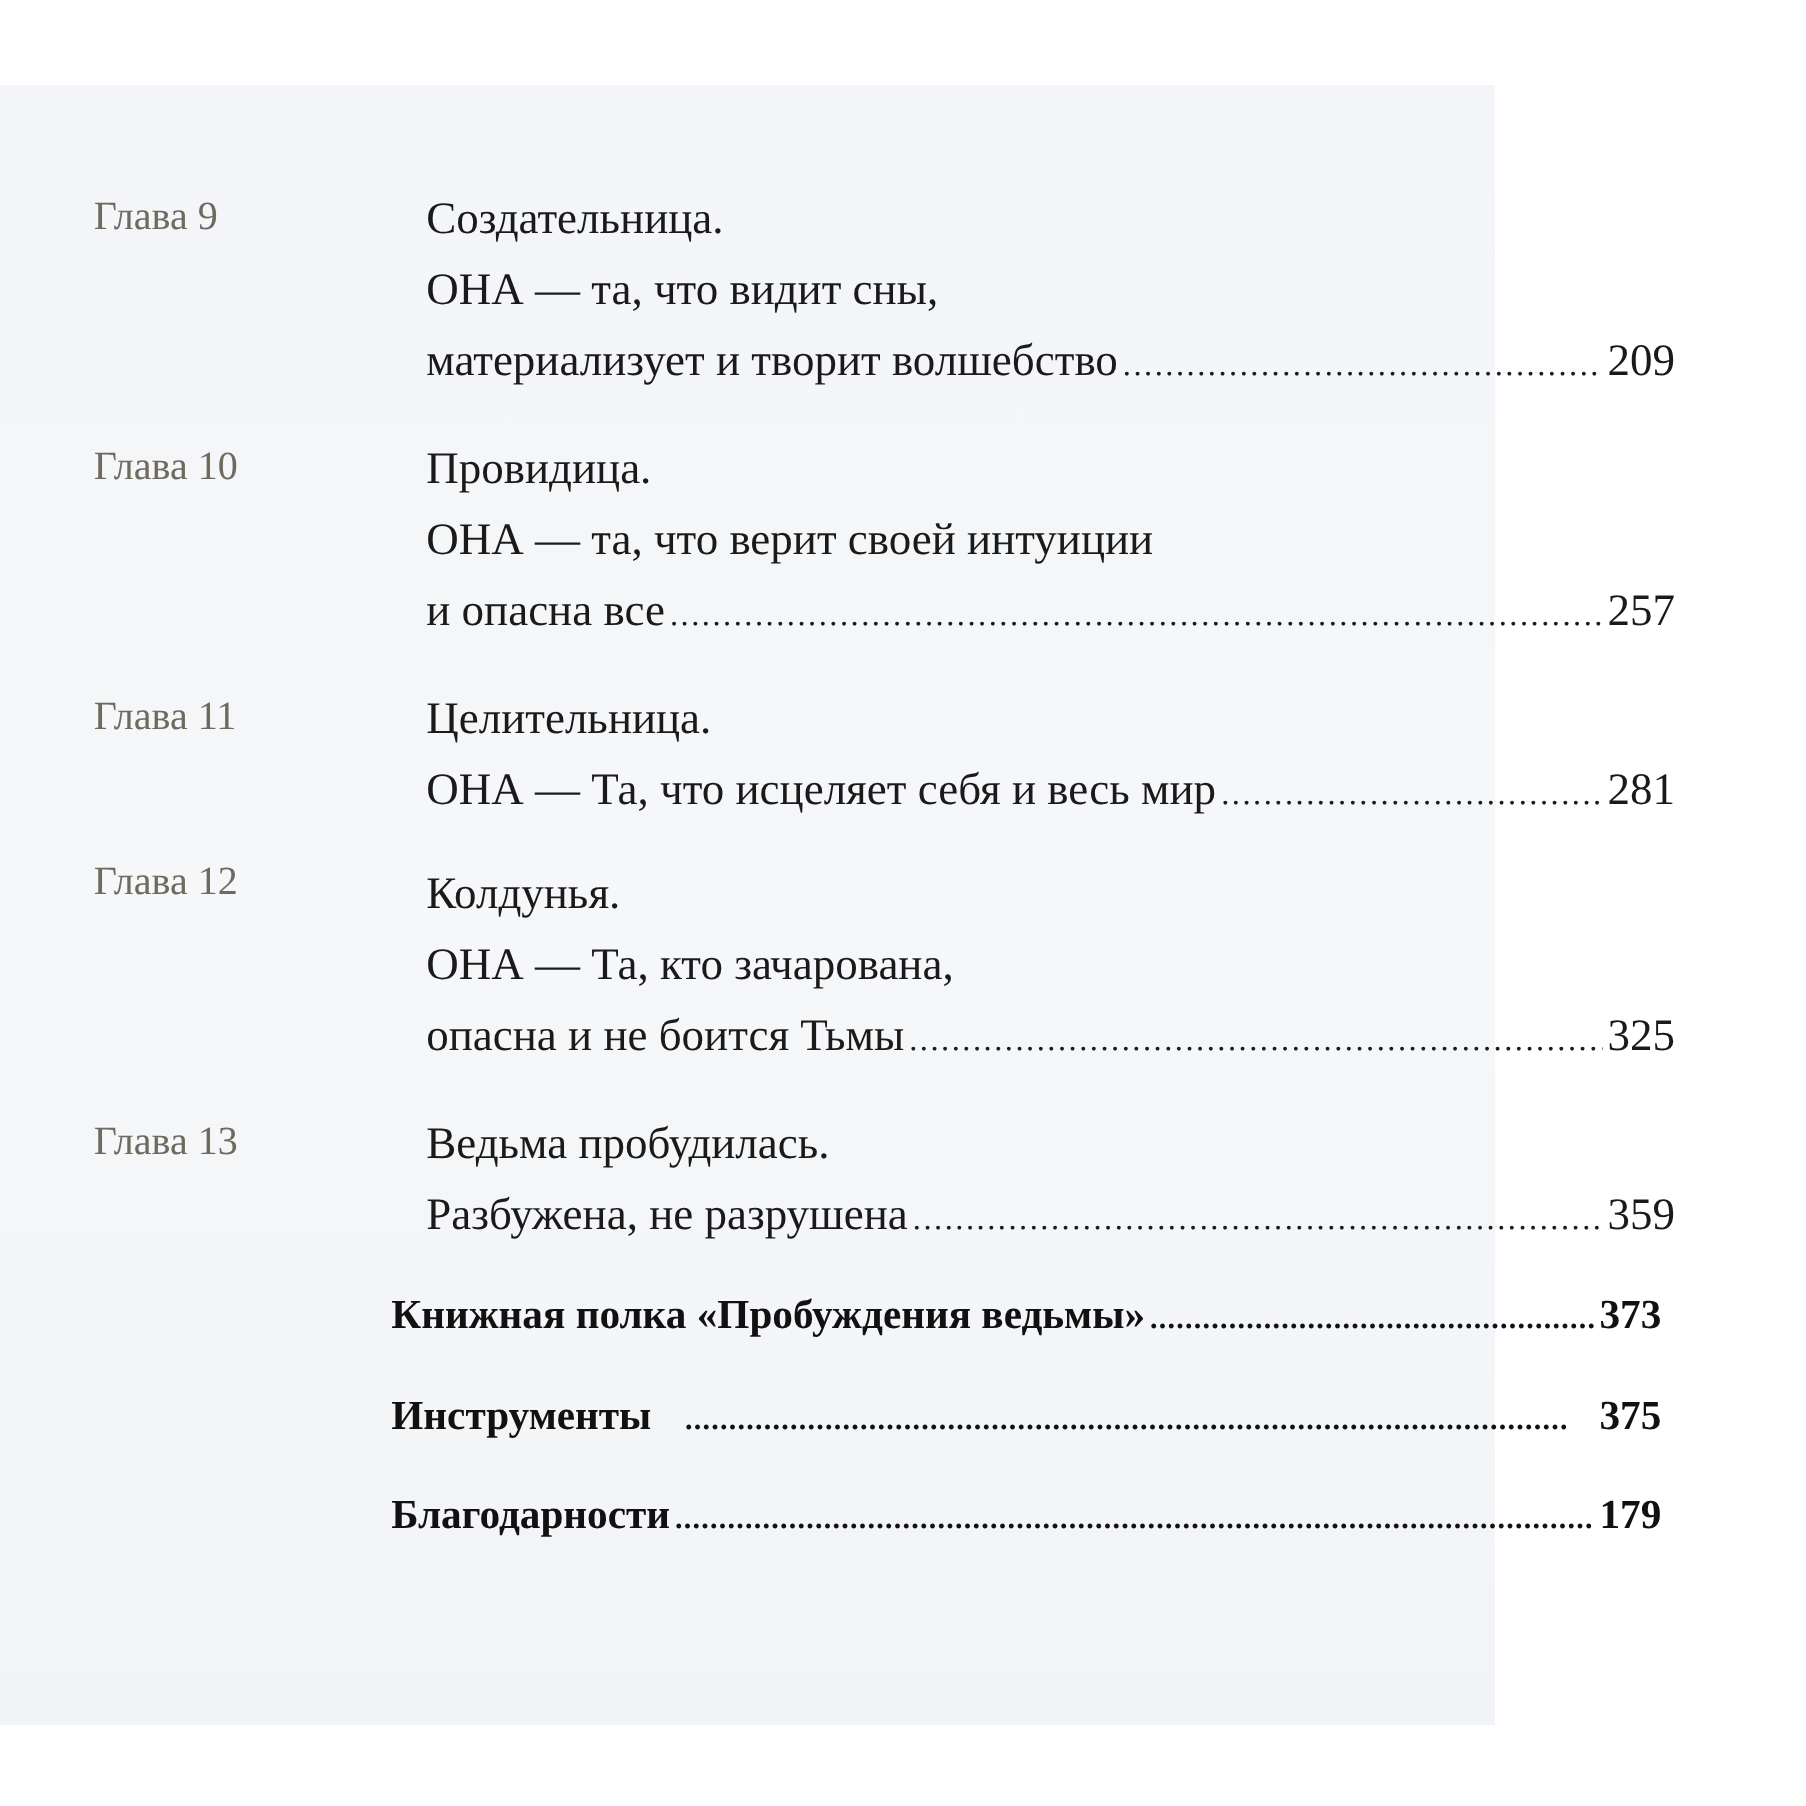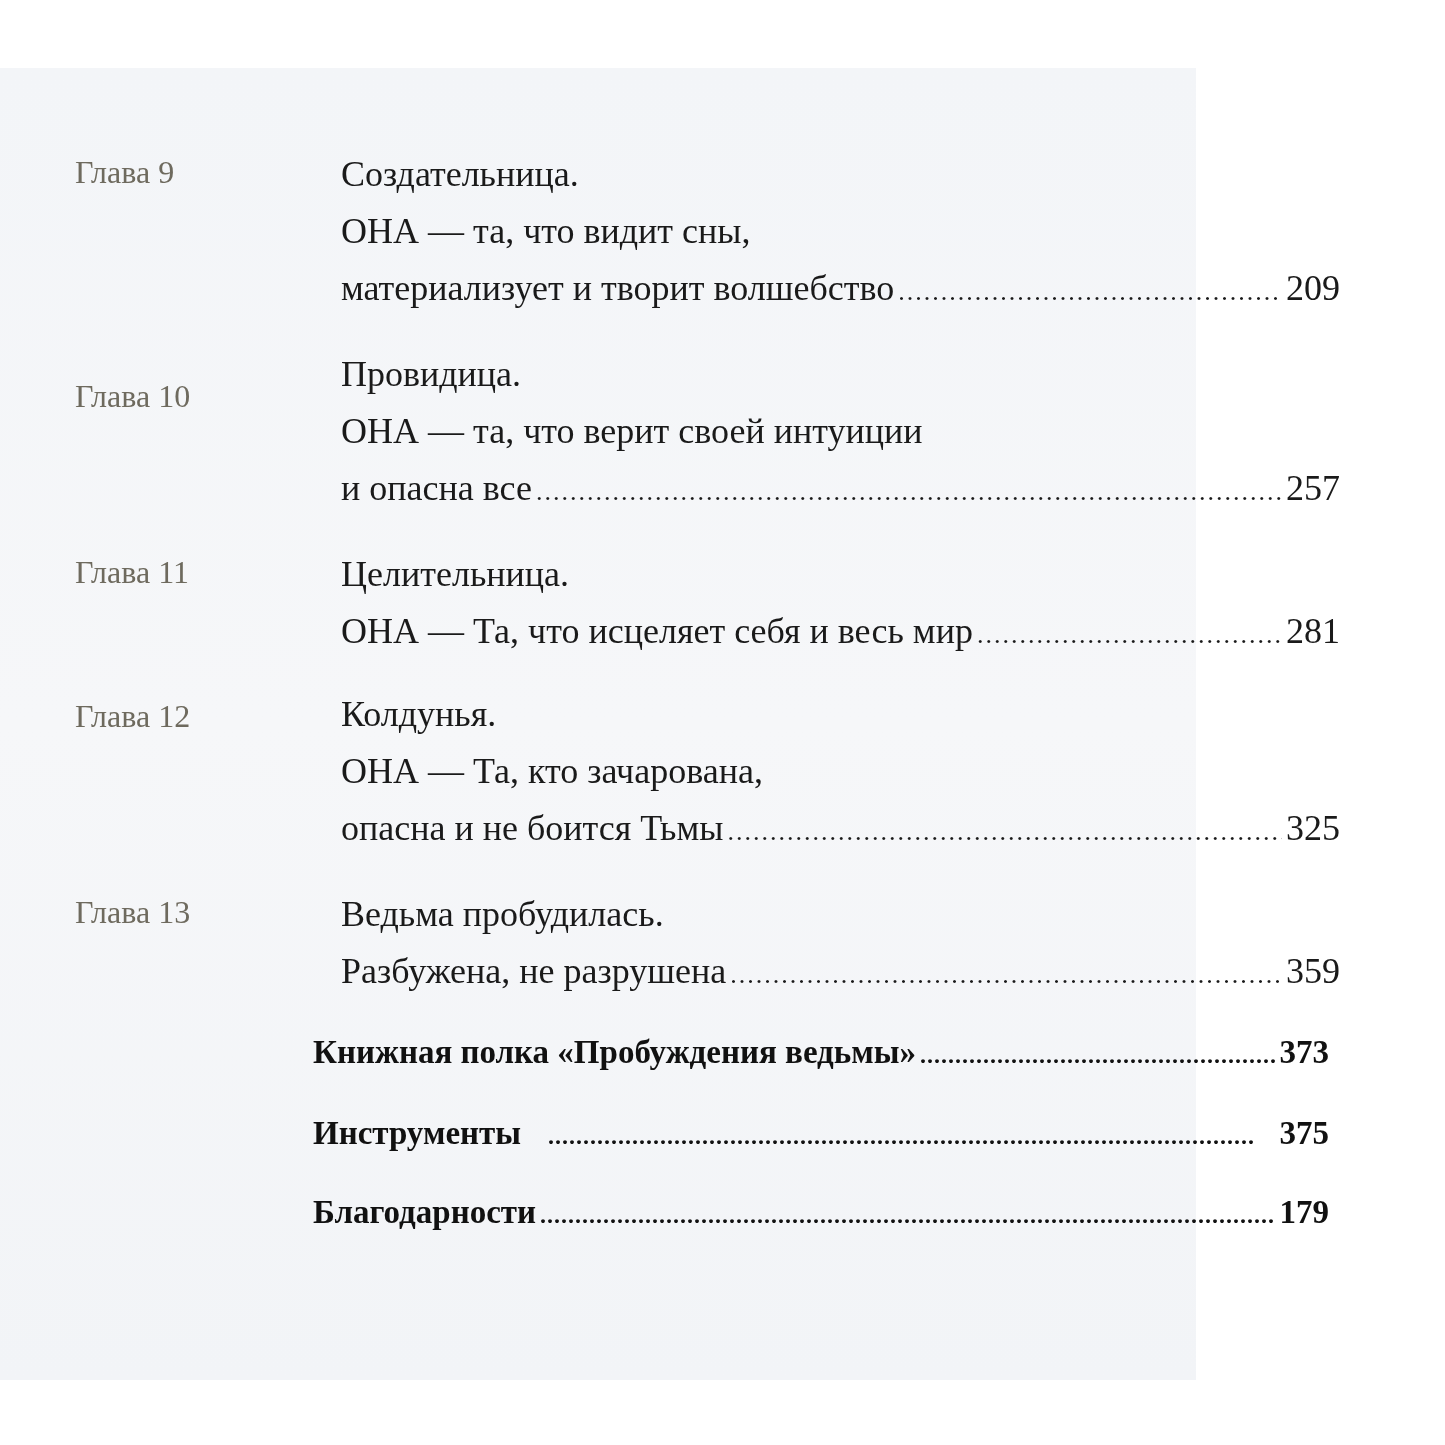--- a/index.html
+++ b/index.html
@@ -50,21 +50,21 @@
       <span class="line">ОНА — та, что видит сны,</span>
       <span class="leader">
         <span class="txt">материализует и творит волшебство</span>
         <span class="dots"></span>
         <span class="pg">209</span>
       </span>
     </div>
   </div>
 
   <div class="chapter" style="top:278px;">
-    <div class="ch-label" style="top:8px;margin-top:24px;">Глава 10</div>
+    <div class="ch-label" style="top:8px;">Глава 10</div>
     <div class="ch-body">
       <span class="line">Провидица.</span>
       <span class="line">ОНА — та, что верит своей интуиции</span>
       <span class="leader">
         <span class="txt">и опасна все</span>
         <span class="dots"></span>
         <span class="pg">257</span>
       </span>
     </div>
   </div>
@@ -75,21 +75,21 @@
       <span class="line">Целительница.</span>
       <span class="leader">
         <span class="txt">ОНА — Та, что исцеляет себя и весь мир</span>
         <span class="dots"></span>
         <span class="pg">281</span>
       </span>
     </div>
   </div>
 
   <div class="chapter" style="top:618px;">
-    <div class="ch-label" style="top:12px;">Глава 12</div>
+    <div class="ch-label" style="top:0;">Глава 12</div>
     <div class="ch-body">
       <span class="line">Колдунья.</span>
       <span class="line">ОНА — Та, кто зачарована,</span>
       <span class="leader">
         <span class="txt">опасна и не боится Тьмы</span>
         <span class="dots"></span>
         <span class="pg">325</span>
       </span>
     </div>
   </div>

